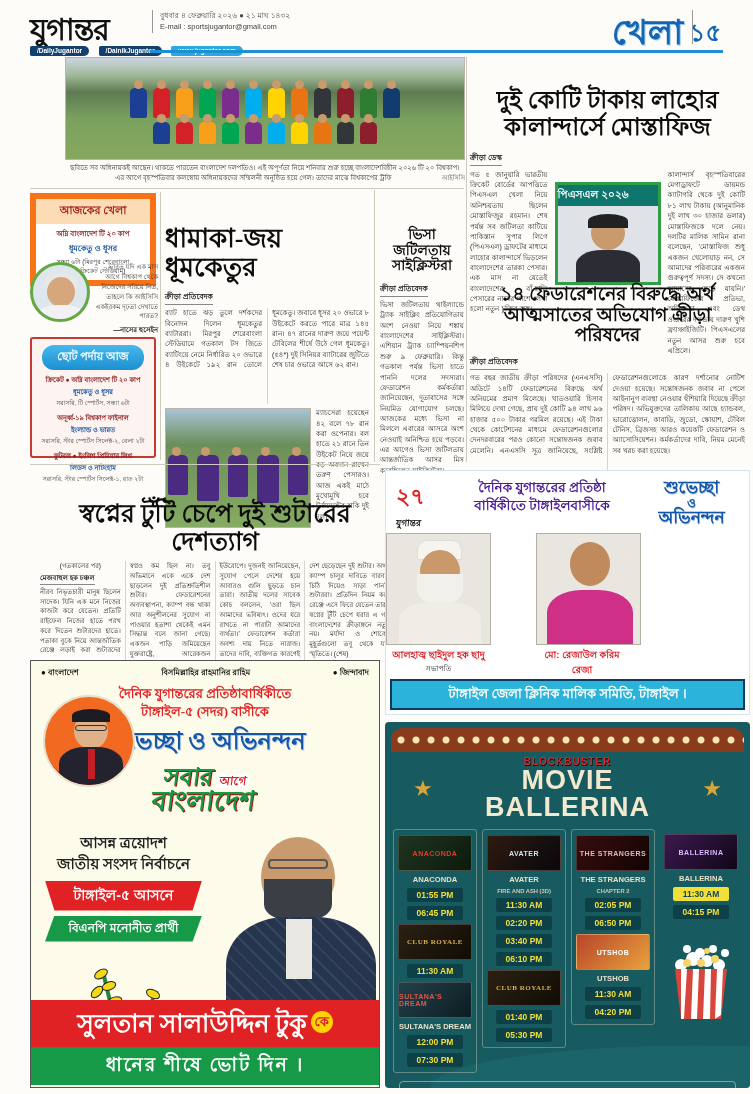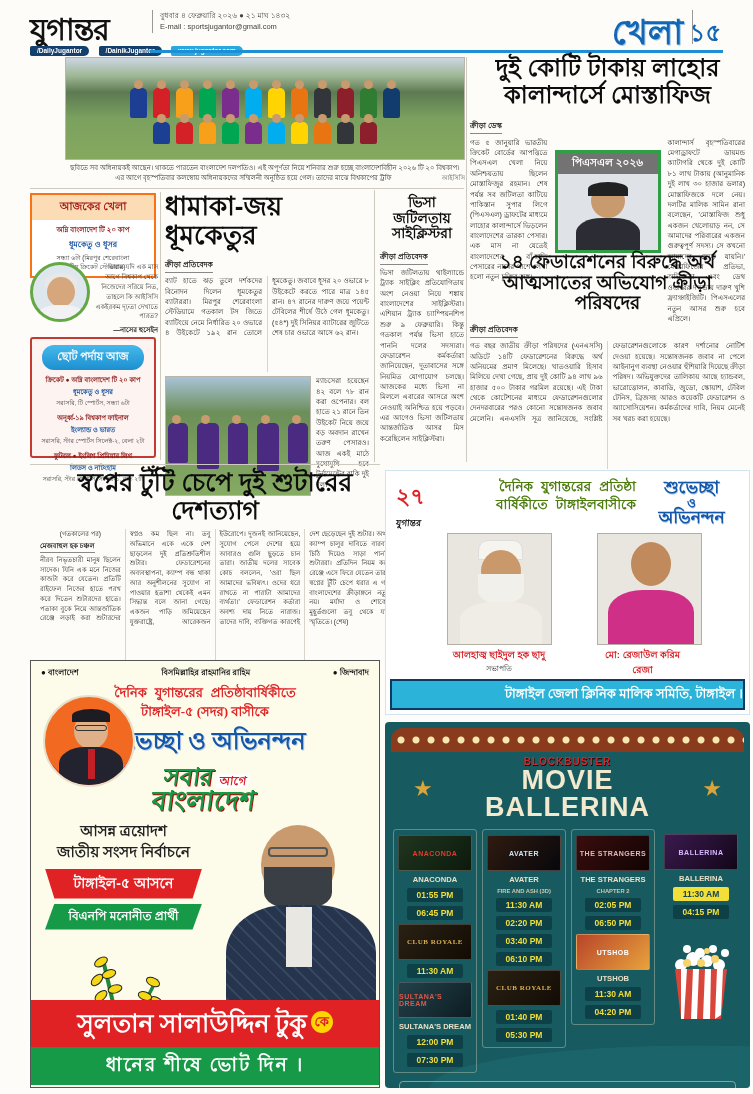--- a/index.html
+++ b/index.html
@@ -39,59 +39,59 @@
   .prow span:nth-child(12n+11){background:#2e7d32}.prow span:nth-child(12n+12){background:#123c6d}
   .photo-purple { background:linear-gradient(180deg,#a9c3d8 0%,#6c8f5a 30%,#86ab62 100%);
       border:1px solid #b9b5ab; overflow:hidden;}
   .photo-purple .player { background:#4b2a82 !important; }
 
   .avatar-frame { border:1px solid #b5b0a5; background:#e9e6df; position:relative; overflow:hidden; }
   .head { position:absolute; border-radius:50%; background:#c99a6d; }
   .torso { position:absolute; border-radius:40% 40% 0 0; }
 
   
-  .headline { font-family:Liberation Sans, sans-serif; font-weight:bold; color:#0d0d0d;
-              text-align:center; line-height:1.12; }
+  .headline { font-family:Liberation Serif, serif; font-weight:bold; color:#0d0d0d;
+              text-align:center; line-height:1.12;margin-top:32px; }
   .byline { font-size:7.5px; font-weight:bold; color:#222; border-bottom:1px solid #888;
             display:inline-block; padding-bottom:1px; }
   .body-txt { font-size:7px; line-height:1.48; color:#222; }
   .cols2 { column-count:2; column-gap:10px; column-rule:1px solid #d8d4ca; }
   .cols4 { column-count:4; column-gap:9px; column-rule:1px solid #d8d4ca; }
   .caption { font-size:6.8px; color:#333; text-align:center; line-height:1.45; }
   .credit { font-size:6.5px; color:#555; }
 
   
-  .todaybox { border:2px solid #f97316; background:#fff; text-align:center; }
+  .todaybox { border:6px solid #f97316; background:#fff; text-align:center; }
   .todaybox .tb-head { background:#fbdcb4; color:#a61c1c; font-weight:bold; font-size:11px;
         padding:3px 0; font-family:"Liberation Serif", serif; }
   .tb-line1 { color:#8a1a1a; font-weight:bold; font-size:7px; margin-top:4px;}
   .tb-line2 { color:#14509e; font-weight:bold; font-size:8px; margin:2px 0;}
   .tb-line3 { color:#333; font-size:6.3px; line-height:1.5;}
   .tvbox { border:2px solid #c23b33; background:#fdf3f0; text-align:center; border-radius:3px;}
   .tv-head { background:linear-gradient(180deg,#45b9ec,#1d8fd0); color:#fff; font-weight:bold;
         font-size:11px; border-radius:12px; width:84%; margin:6px auto 4px; padding:3px 0;
         font-family:"Liberation Serif", serif;}
   .tv-a { color:#8a1a1a; font-weight:bold; font-size:6.6px; margin-top:3px;}
   .tv-b { color:#14509e; font-weight:bold; font-size:6.6px;}
   .tv-c { color:#444; font-size:6.1px;}
   .quote-circle { width:60px; height:60px; border-radius:50%; border:3px solid #64a844;
         background:#dfe7ee; position:relative; overflow:hidden; flex:none;}
   .quote-txt { font-size:6.6px; color:#333; line-height:1.5; text-align:right;}
   .quote-attr { font-size:6.8px; font-weight:bold; color:#222; text-align:right; margin-top:3px;}
 
   .pslbox { border:3px solid #2f9e44; background:#fff; }
-  .psl-head { background:#737373; color:#fff; font-weight:bold; text-align:center;
+  .psl-head { background:#0f766e; color:#fff; font-weight:bold; 
         font-size:10.5px; padding:2px 0;}
   .rule-v { background:#cfcabe; width:1px; }
   .rule-h { background:#cfcabe; height:1px; }
 
   
   .clinic { background:#fff; border:1px solid #cfe6f2; }
-  .clinic-title { color:#4d7c0f; font-weight:bold; font-size:13.5px; text-align:right;
-        font-family:Liberation Mono, monospace; line-height:1.3;}
+  .clinic-title { color:#4c1d95; font-weight:bold; font-size:13.5px; text-align:center;
+        font-family:Liberation Serif, serif; line-height:1.3;}
   .clinic-greet { color:#1456a8; font-weight:bold; text-align:center; line-height:1.05;
         font-family:"Liberation Serif", serif; text-shadow:0.5px 0.5px 0 #9cc0e8;}
   .clinic-name { color:#d81e24; font-weight:bold; font-size:9.5px; text-align:center; margin-top:3px;}
   .clinic-role { color:#222; font-size:7.5px; text-align:center; }
   .clinic-bar { background:#2bb3d9; border:2px solid #0d3a63; color:#fff; font-weight:bold;
         font-size:13px; text-align:center; padding:3px 0; font-family:"Liberation Serif", serif;}
   .j27 { width:44px; height:40px; position:relative; }
   .j27 .two7 { color:#e02225; font-weight:bold; font-size:22px; font-family:"Liberation Serif", serif;}
   .j27 .jg { color:#111; font-weight:bold; font-size:9px; transform:skewX(-6deg);}
 
@@ -306,69 +306,69 @@
       <div style="flex:1;">
         <div class="clinic-title">দৈনিক যুগান্তরের প্রতিষ্ঠা</div>
         <div class="clinic-title">বার্ষিকীতে টাঙ্গাইলবাসীকে</div>
       </div>
       <div style="width:95px;">
         <div class="clinic-greet" style="font-size:17px;">শুভেচ্ছা</div>
         <div class="clinic-greet" style="font-size:12px;">ও</div>
         <div class="clinic-greet" style="font-size:17px;">অভিনন্দন</div>
       </div>
     </div>
-    <div style="display:flex;justify-content:center;gap:45px;margin-top:6px;">
+    <div style="display:flex;gap:45px;margin-top:6px;">
       <div style="width:105px;">
         <div class="avatar-frame" style="width:105px;height:112px;">
           <span style="position:absolute;left:30px;top:6px;width:45px;height:20px;border-radius:10px 10px 0 0;background:#f6f4ee;border:1px solid #ddd;"></span>
           <span class="head" style="width:40px;height:42px;left:33px;top:16px;background:#c9996b;"></span>
           <span style="position:absolute;left:30px;top:40px;width:46px;height:30px;border-radius:0 0 45% 45%;background:#f2f0ea;"></span>
           <span class="torso" style="left:12px;top:68px;width:82px;height:44px;background:#efede6;"></span>
         </div>
         <div class="clinic-name">আলহাজ্ব ছাইদুল হক ছাদু</div>
         <div class="clinic-role">সভাপতি</div>
       </div>
       <div style="width:92px;">
         <div class="avatar-frame" style="width:105px;height:112px;">
           <span class="head" style="width:40px;height:44px;left:33px;top:8px;background:#c08a5c;"></span>
           <span class="torso" style="left:10px;top:56px;width:86px;height:56px;background:#cf2f86;"></span>
         </div>
         <div class="clinic-name">মো: রেজাউল করিম রেজা</div>
         <div class="clinic-role">সাধারণ সম্পাদক</div>
       </div>
     </div>
-    <div class="clinic-bar" style="position:absolute;left:4px;right:4px;bottom:4px;text-align:right;">টাঙ্গাইল জেলা ক্লিনিক মালিক সমিতি, টাঙ্গাইল ।</div>
+    <div class="clinic-bar" style="position:absolute;left:4px;right:4px;bottom:4px;">টাঙ্গাইল জেলা ক্লিনিক মালিক সমিতি, টাঙ্গাইল ।</div>
   </div>
 
   <div class="abs bnp" style="left:30px;top:660px;width:350px;height:428px;">
     <div class="bnp-top" style="padding:5px 10px 0;">
       <span>● বাংলাদেশ</span>
       <span class="bnp-bismillah">বিসমিল্লাহির রাহমানির রাহিম</span>
       <span>● জিন্দাবাদ</span>
     </div>
-    <div class="bnp-red" style="margin-top:6px;font-family:Liberation Mono, monospace;">দৈনিক যুগান্তরের প্রতিষ্ঠাবার্ষিকীতে</div>
+    <div class="bnp-red" style="margin-top:6px;">দৈনিক যুগান্তরের প্রতিষ্ঠাবার্ষিকীতে</div>
     <div class="bnp-red">টাঙ্গাইল-৫ (সদর) বাসীকে</div>
     <div class="bnp-greet" style="margin-top:2px;">শুভেচ্ছা ও অভিনন্দন</div>
 
     <div style="position:absolute;left:12px;top:34px;width:92px;height:92px;border-radius:50%;
          background:radial-gradient(circle at 50% 45%, #f26a21 0 70%, #d81e24 71%);overflow:hidden;border:2px solid #e6e0c8;">
       <span class="head" style="width:34px;height:36px;left:29px;top:16px;background:#e0b088;"></span>
       <span style="position:absolute;left:27px;top:12px;width:38px;height:13px;border-radius:50% 50% 0 0;background:#1c1c22;"></span>
       <span style="position:absolute;left:30px;top:28px;width:32px;height:6px;border:1.5px solid #333;border-radius:3px;background:transparent;"></span>
       <span class="torso" style="left:14px;top:50px;width:64px;height:42px;background:#232330;"></span>
       <span style="position:absolute;left:43px;top:52px;width:7px;height:30px;background:#c02026;"></span>
     </div>
 
     <div class="slogan" style="margin-top:4px;">
       <div><span class="g" style="font-size:24px;">সবার</span>
            <span class="r">আগে</span></div>
       <div class="g" style="font-size:27px;">বাংলাদেশ</div>
     </div>
 
-    <div style="display:flex;margin-top:6px;">
+    <div style="display:flex;margin-top:18px;">
       <div style="width:185px;">
         <div class="bnp-elect">আসন্ন ত্রয়োদশ</div>
         <div class="bnp-elect">জাতীয় সংসদ নির্বাচনে</div>
         <div class="bnp-seat" style="margin:6px 14px 0;">টাঙ্গাইল-৫ আসনে</div>
         <div class="bnp-party" style="margin:5px 14px 0;">বিএনপি মনোনীত প্রার্থী</div>
         <svg width="150" height="140" viewBox="0 0 150 140" style="margin:4px 0 0 18px;">
           <path d="M75 135 C 70 90 62 60 55 30" stroke="#1b8a3a" stroke-width="4" fill="none"></path>
           <path d="M75 135 C 80 95 95 70 108 45" stroke="#1b8a3a" stroke-width="3.5" fill="none"></path>
           <path d="M75 135 C 60 110 40 100 22 95" stroke="#1b8a3a" stroke-width="3.5" fill="none"></path>
           <g fill="#f4d818" stroke="#222" stroke-width="1">

